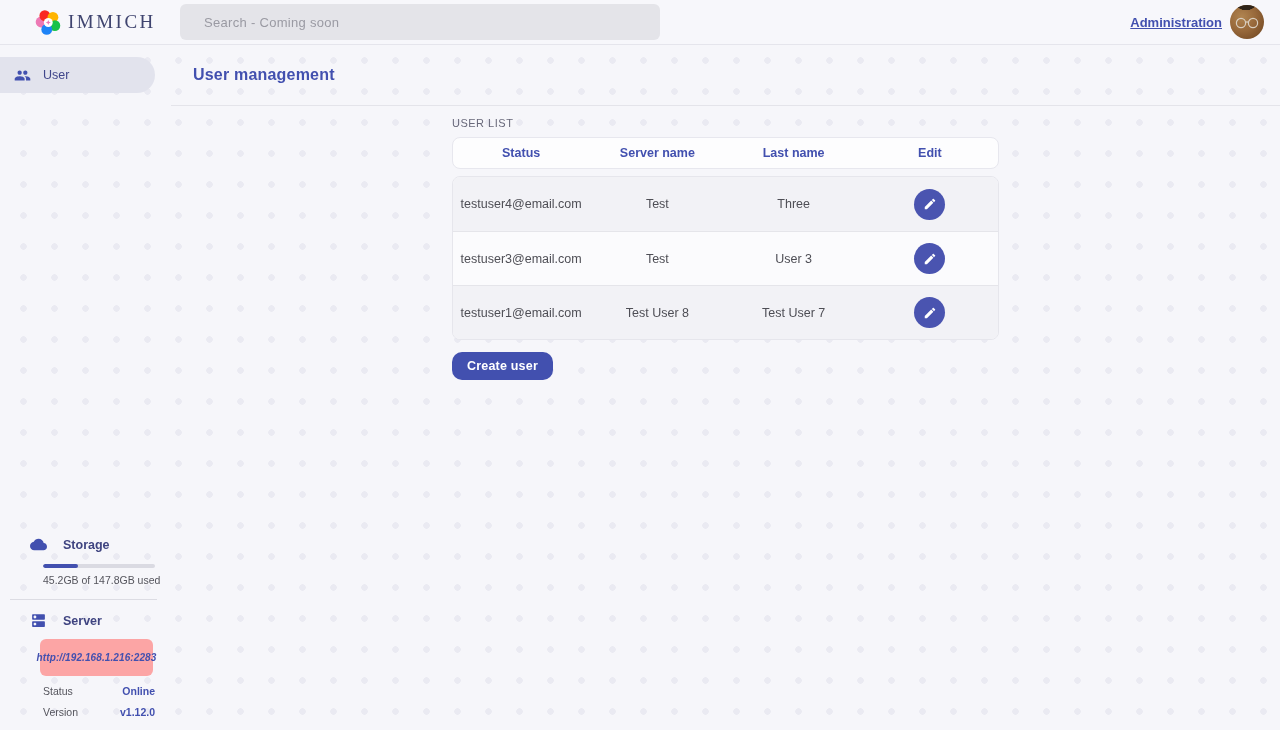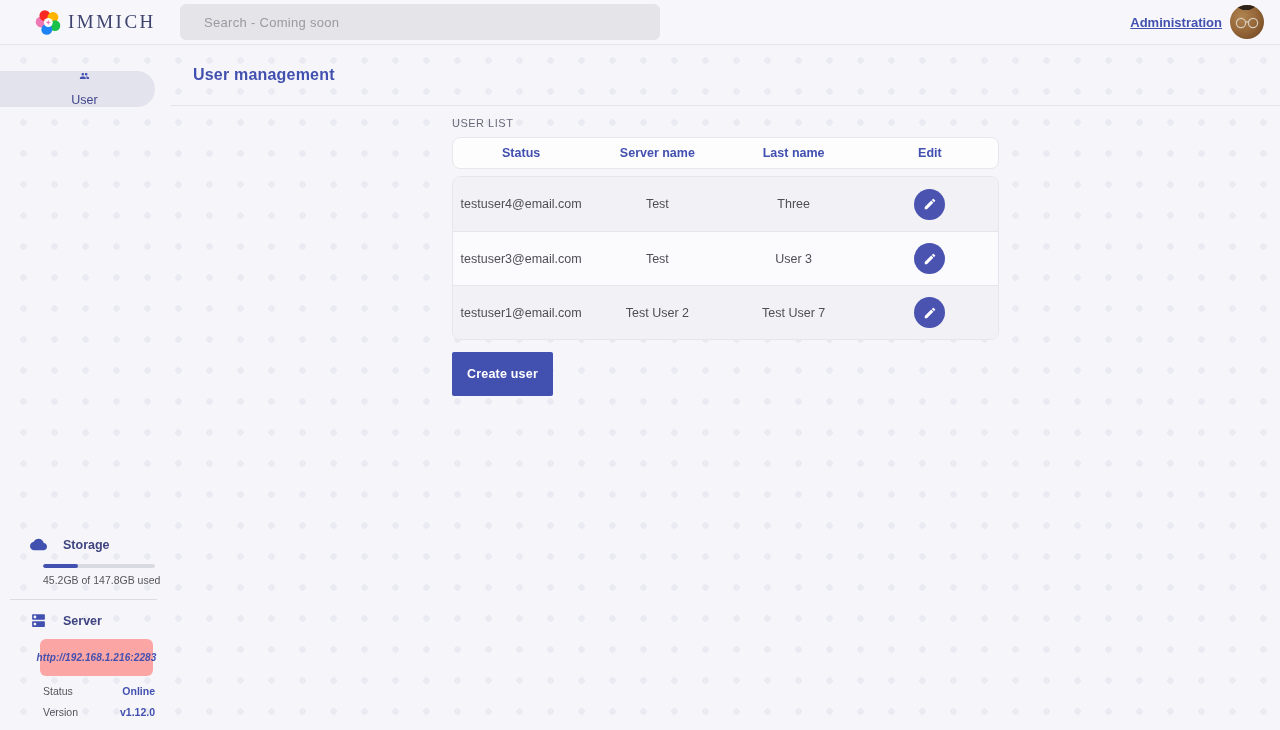--- a/index.html
+++ b/index.html
@@ -47,25 +47,24 @@
     background:radial-gradient(ellipse at 50% 0%, #2e2318 60%, transparent 62%);
   }
   .avatar svg { position:absolute; left:4px; top:12px; width:26px; height:12px; }
 
   
   .sidebar {
     position:absolute; top:45px; left:0; bottom:0; width:171px;
     display:flex; flex-direction:column;
   }
   .side-item {
-    margin-top:26px; width:155px; height:36px;
+    margin-top:12px; width:155px; height:36px;
     background:#e2e3ed; border-radius:0 20px 20px 0;
     display:flex; align-items:center; gap:12px; padding-left:14px;
     cursor:pointer;
-    flex-direction:column;
   }
   .side-item svg { width:17px; height:17px; }
   .side-item-label { font-size:12.5px; font-weight:500; color:#40468b; }
 
   .side-footer { margin-top:auto; padding-bottom:12px; }
   .side-sec-head { display:flex; align-items:center; gap:16px; padding-left:30px; }
   .side-sec-head svg { width:17px; height:17px; }
   .side-sec-title { font-size:12.5px; font-weight:700; color:#3f4480; }
 
   .progress-track {
@@ -118,22 +117,22 @@
   .trow.stripe { background:#f2f2f6; }
   .td { flex:1; text-align:center; font-size:12.5px; color:#4e4e55; }
   .td-edit { flex:1; display:flex; justify-content:center; }
   .edit-btn {
     width:31px; height:31px; border-radius:50%; border:none; cursor:pointer;
     background:#4a54b0; display:flex; align-items:center; justify-content:center;
   }
   .edit-btn svg { width:14px; height:14px; }
 
   .create-btn {
-    margin-top:12px; height:44px; padding:0 15px;
-    background:#4250af; color:#fff; border:none; border-radius:2px;
+    margin-top:12px; height:28px; padding:0 15px;
+    background:#4250af; color:#fff; border:none; border-radius:10px;
     font-family:"Liberation Sans", sans-serif;
     font-size:12.5px; font-weight:600; letter-spacing:.2px; cursor:pointer;
   }
 </style>
 </head>
 <body>
 
 <div class="header">
   <div class="logo">
     <svg viewBox="0 0 28 28">
@@ -240,21 +239,21 @@
         <div class="td-edit">
           <button class="edit-btn">
             <svg viewBox="0 0 24 24">
               <path fill="#ffffff" d="M3 17.25V21h3.75L17.81 9.94l-3.75-3.75L3 17.25zM20.71 7.04c.39-.39.39-1.02 0-1.41l-2.34-2.34c-.39-.39-1.02-.39-1.41 0l-1.83 1.83 3.75 3.75 1.83-1.83z"></path>
             </svg>
           </button>
         </div>
       </div>
       <div class="trow stripe">
         <div class="td">testuser1@email.com</div>
-        <div class="td">Test User 2</div>
+        <div class="td">Test User 8</div>
         <div class="td">Test User 7</div>
         <div class="td-edit">
           <button class="edit-btn">
             <svg viewBox="0 0 24 24">
               <path fill="#ffffff" d="M3 17.25V21h3.75L17.81 9.94l-3.75-3.75L3 17.25zM20.71 7.04c.39-.39.39-1.02 0-1.41l-2.34-2.34c-.39-.39-1.02-.39-1.41 0l-1.83 1.83 3.75 3.75 1.83-1.83z"></path>
             </svg>
           </button>
         </div>
       </div>
     </div>

